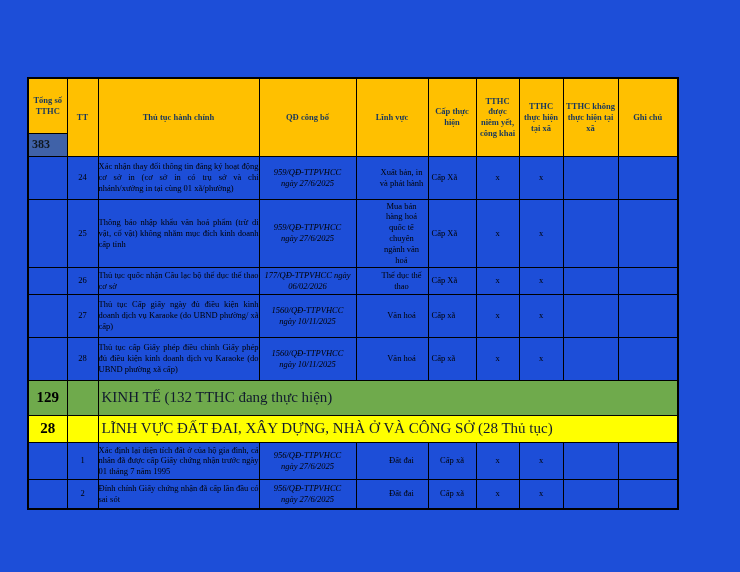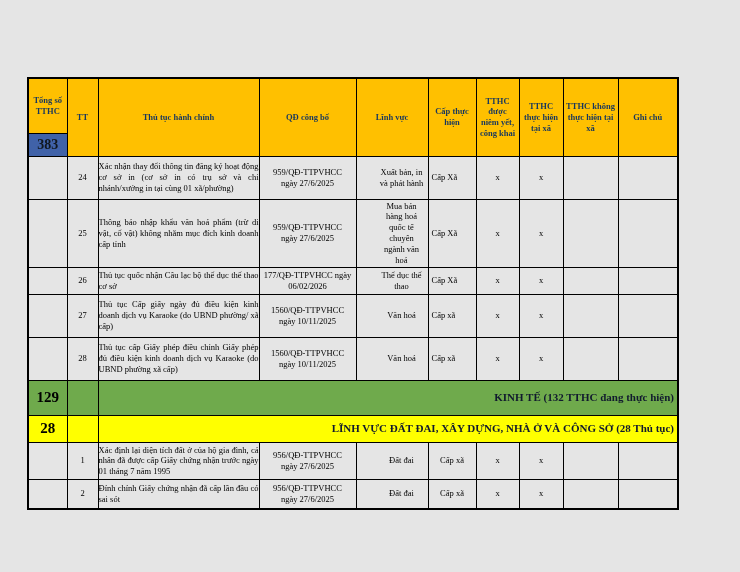--- a/index.html
+++ b/index.html
@@ -1,21 +1,21 @@
 <!DOCTYPE html>
 <html><head>
 <meta charset="utf-8">
 <style>
   html, body { margin: 0; padding: 0; }
   body {
     width: 740px; height: 572px;
     background: #ffffff;
     font-family: "Liberation Serif", "DejaVu Serif", serif;
   }
-  .page { position: relative; width: 740px; height: 572px; overflow: hidden; background: #e5e5e5; }
+  .page { position: relative; width: 740px; height: 572px; overflow: hidden; background: #1d4ed8; }
 
   table.proc {
     position: absolute; left: 27px; top: 77px;
     width: 650px;
     border-collapse: collapse;
     table-layout: fixed;
     border: 2px solid #000;
   }
   .proc td, .proc th {
     border: 1px solid #000;
@@ -29,38 +29,37 @@
   }
   .proc th {
     background: #FFC000;
     color: #17375E;
     font-weight: bold;
     text-align: center;
     padding: 1px 2px;
   }
   td.total-blue {
     background: #4062A8;
-    text-align: center;
     font-weight: bold;
     color: #101820;
-    font-size: 14px;
+    font-size: 12px;
   }
   td.c-tt { text-align: center; }
   td.c-name { text-align: justify; padding: 2px 0; }
-  td.c-qd { text-align: center; }
+  td.c-qd { text-align: center; font-style: italic; }
   td.c-field { text-align: center; padding-left: 22px; }
   td.c-level { text-align: center; margin-top: 23px; }
   td.c-level.al { text-align: left; }
   td.c-x { text-align: center; }
   .line { display: block; }
 
   tr.section-green td { background: #6FAA4C; }
   tr.section-yellow td { background: #FFFF00; }
   td.section-count { text-align: center; font-weight: bold; font-size: 15px; }
-  td.section-title { text-align: right; font-weight: bold; font-size: 11px; color: #111a2e; }
+  td.section-title { text-align: left; font-weight: normal; font-size: 15px; color: #111a2e; }
 
   tr.h55 { height: 55px; }
   tr.h23 { height: 23px; }
   tr.h43 { height: 43px; }
   tr.h24 { height: 24px; }
   tr.h35 { height: 35px; }
   tr.h27 { height: 27px; }
   tr.h29 { height: 29px; }
 </style>
 </head>

